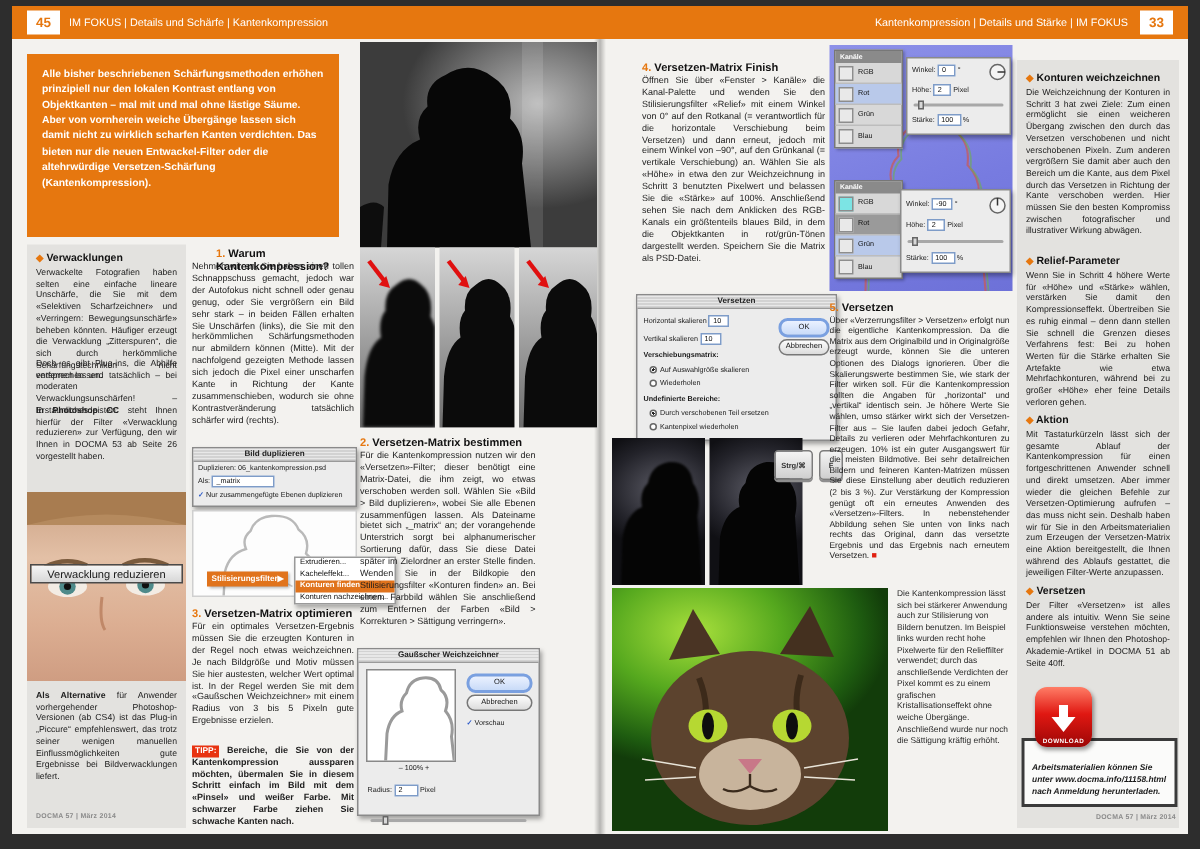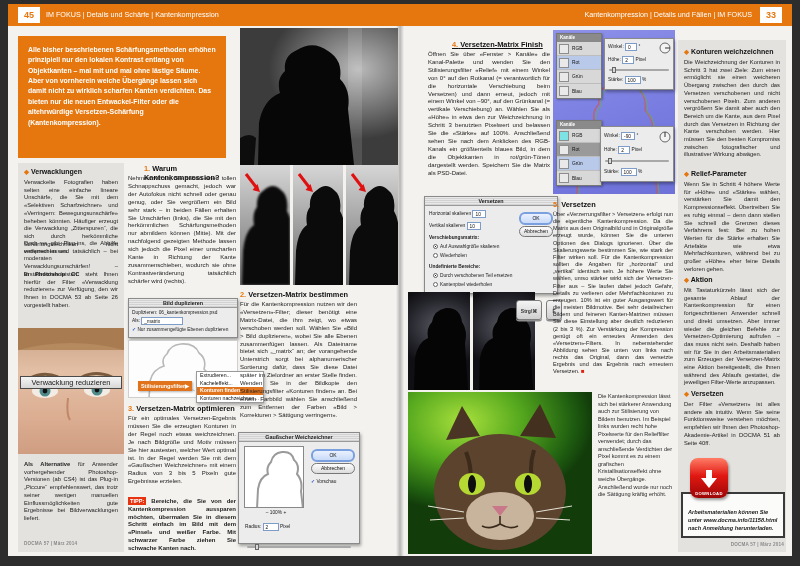--- a/index.html
+++ b/index.html
@@ -92,21 +92,21 @@
 <body>
 
 <div class="spread">
   <div class="page" style="left:8px;"></div>
   <div class="page" style="left:400px;"></div>
   <div class="spine"></div>
 
   <div class="hdr">
     <div class="pagenum" style="left:10px;">45</div>
     <div class="crumb" style="left:38px;"><b>IM FOKUS</b><span> | Details und Schärfe | Kantenkompression</span></div>
-    <div class="crumb" style="right:40px;"><span>Kantenkompression | Details und Fällen | </span><b>IM FOKUS</b></div>
+    <div class="crumb" style="right:40px;"><span>Kantenkompression | Details und Stärke | </span><b>IM FOKUS</b></div>
     <div class="pagenum" style="right:10px;">33</div>
   </div>
 
   <div class="abs introbox">
     <p>Alle bisher beschriebenen Schärfungsmethoden erhöhen prinzipiell nur den lokalen Kontrast entlang von Objektkanten – mal mit und mal ohne lästige Säume. Aber von vornherein weiche Übergänge lassen sich damit nicht zu wirklich scharfen Kanten verdichten. Das bieten nur die neuen Entwackel-Filter oder die altehrwürdige Versetzen-Schärfung (Kantenkompression).</p>
   </div>
 
   <div class="abs topphoto">
     <svg width="158" height="137" viewBox="0 0 158 137">
       <rect x="108" y="0" width="14" height="137" fill="rgba(255,255,255,.12)"></rect>
@@ -226,21 +226,21 @@
     <div class="abs dlgtxt" style="left:6px;top:90px;">
       <span>Radius:</span>
       <span class="fld" style="width:16px;">2</span>
       <span>Pixel</span>
     </div>
     <div class="slider abs" style="left:8px;top:104px;width:104px;">
         <div class="knob" style="left:8px;"></div>
       </div>
   </div>
 
-  <div class="abs sec-head" style="left:452px;top:40px;width:122px;text-decoration:underline;"><span class="num">4.</span> <span>Versetzen-Matrix Finish</span></div>
+  <div class="abs sec-head" style="left:428px;top:40px;width:122px;"><span class="num">4.</span> <span>Versetzen-Matrix Finish</span></div>
   <div class="abs bodytxt" style="left:428px;top:51px;width:122px;">Öffnen Sie über «Fenster &gt; Kanäle» die Kanal-Palette und wenden Sie den Stilisierungsfilter «Relief» mit einem Winkel von 0° auf den Rotkanal (= verantwortlich für die horizontale Verschiebung beim Versetzen) und dann erneut, jedoch mit einem Winkel von –90°, auf den Grünkanal (= vertikale Verschiebung) an. Wählen Sie als «Höhe» in etwa den zur Weichzeichnung in Schritt 3 benutzten Pixelwert und belassen Sie die «Stärke» auf 100%. Anschließend sehen Sie nach dem Anklicken des RGB-Kanals ein größtenteils blaues Bild, in dem die Objektkanten in rot/grün-Tönen dargestellt werden. Speichern Sie die Matrix als PSD-Datei.</div>
 
   <div class="abs dlg" style="left:424px;top:196px;width:134px;height:98px;">
     <div class="dlg-title">Versetzen</div>
     <div class="abs dlgtxt" style="left:4px;top:13px;"><span>Horizontal skalieren</span> <span class="fld" style="width:14px;">10</span></div>
     <div class="abs dlgtxt" style="left:4px;top:25px;"><span>Vertikal skalieren</span> <span class="fld" style="width:14px;">10</span></div>
     <div class="abs dlgtxt" style="left:4px;top:38px;font-weight:bold;">Verschiebungsmatrix:</div>
     <div class="abs dlgtxt" style="left:8px;top:47px;"><span class="radio on"></span><span>Auf Auswahlgröße skalieren</span></div>
     <div class="abs dlgtxt" style="left:8px;top:56px;"><span class="radio"></span><span>Wiederholen</span></div>
     <div class="abs dlgtxt" style="left:4px;top:67px;font-weight:bold;">Undefinierte Bereiche:</div>

